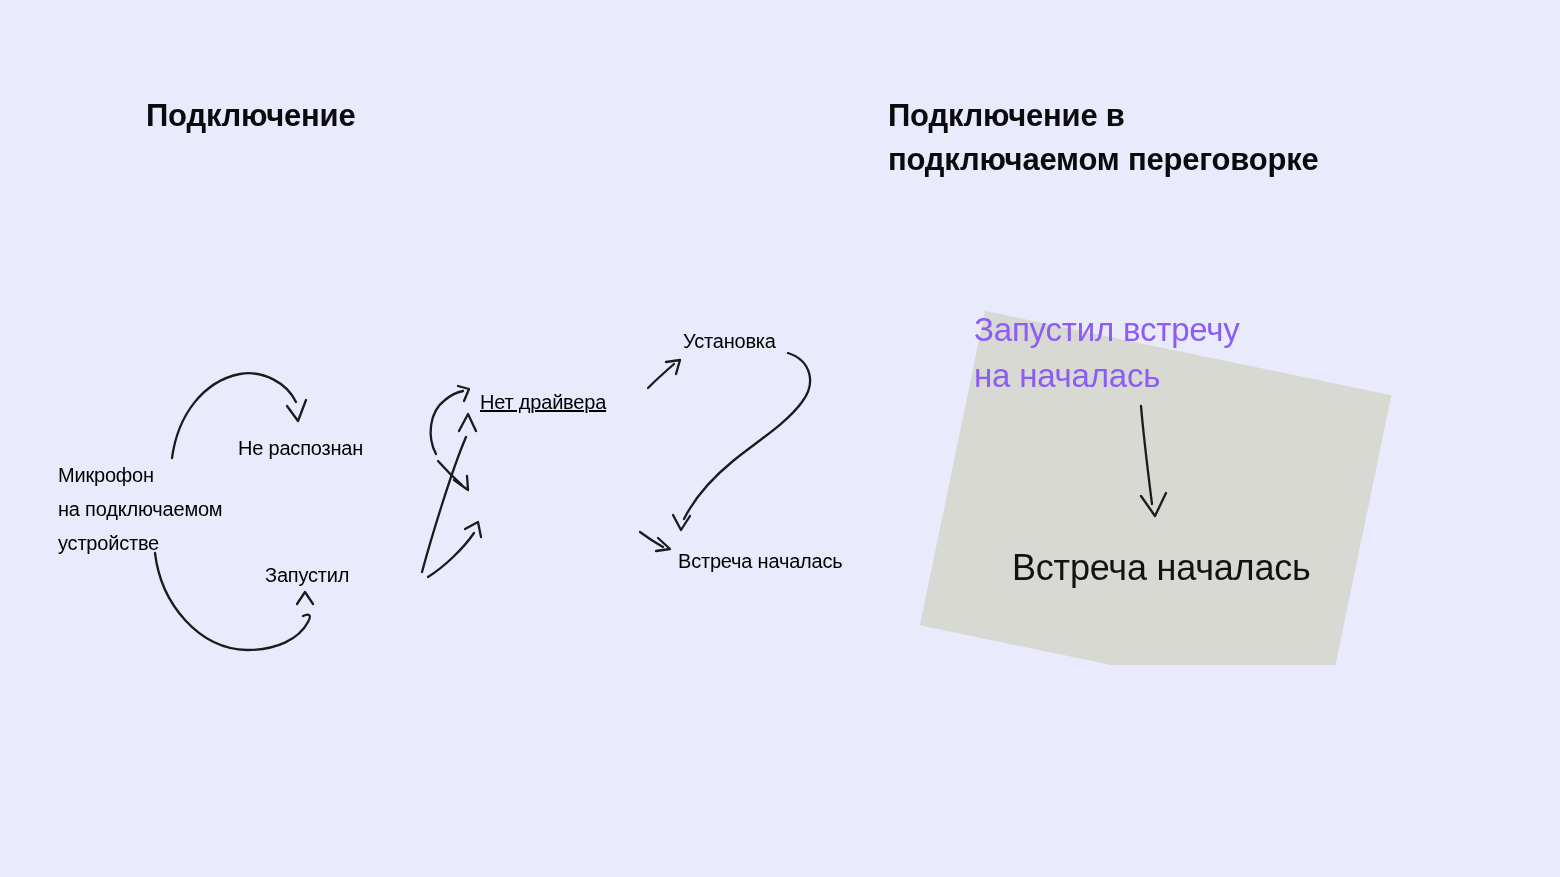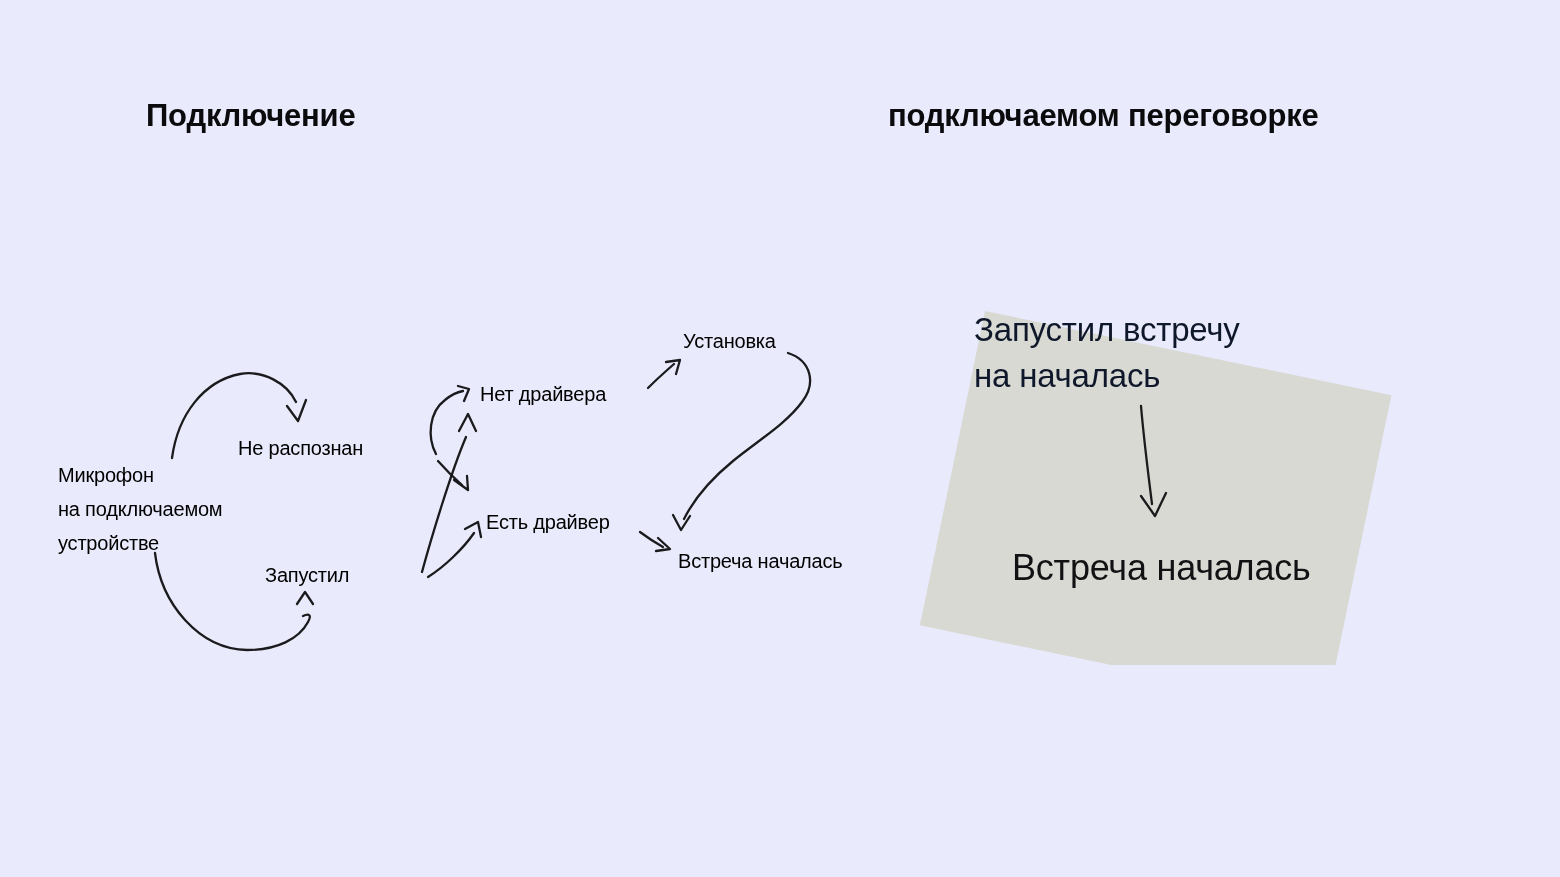--- a/index.html
+++ b/index.html
@@ -19,21 +19,21 @@
   .title{
     font-size:31px;line-height:44px;font-weight:700;
     letter-spacing:-0.2px;color:#0b0b0d;
   }
   .node{
     font-size:20px;line-height:34px;font-weight:400;
     letter-spacing:-0.2px;color:#000000;
   }
   .bignode{
     font-size:33px;line-height:46px;font-weight:400;
-    letter-spacing:-0.2px;color:#0f172a;
+    letter-spacing:-0.2px;color:#8b5cf6;
   }
   .boardtext{
     font-size:36px;line-height:44px;font-weight:400;
     letter-spacing:-0.2px;color:#121214;
   }
   #sticky-card{
     position:absolute;
     left:985px;top:311px;width:415px;height:321px;
     transform:rotate(11.7deg);
     transform-origin:0 0;
@@ -102,36 +102,36 @@
       <path d="M1141,406 C1144,441 1148,472 1152,504" style="stroke: rgb(27, 27, 29);"></path>
       <path d="M1141,496 L1155,516 L1166,493" style="stroke: rgb(27, 27, 29);"></path>
     </g>
   </svg>
 
   <div class="abs title" style="left:146px;top:94px;">
     <div>Подключение</div>
   </div>
 
   <div class="abs title" style="left:888px;top:94px;">
+    <div>Подключение в</div>
     <div>подключаемом переговорке</div>
   </div>
 
   <div class="abs node" style="left:238px;top:431px;">Не распознан</div>
 
   <div class="abs node" style="left:58px;top:458px;">
     <div>Микрофон</div>
     <div>на подключаемом</div>
     <div>устройстве</div>
   </div>
 
   <div class="abs node" style="left:265px;top:558px;">Запустил</div>
 
-  <div class="abs node" style="left:480px;top:377px;">Нет драйвера</div>
+  <div class="abs node" style="left:480px;top:385px;text-decoration:underline;">Нет драйвера</div>
 
-  <div class="abs node" style="left:486px;top:505px;">Есть драйвер</div>
 
   <div class="abs node" style="left:683px;top:324px;">Установка</div>
 
   <div class="abs node" style="left:678px;top:544px;">Встреча началась</div>
 
   <div class="abs bignode" style="left:974px;top:307px;">
     <div>Запустил встречу</div>
     <div>на началась</div>
   </div>
 

